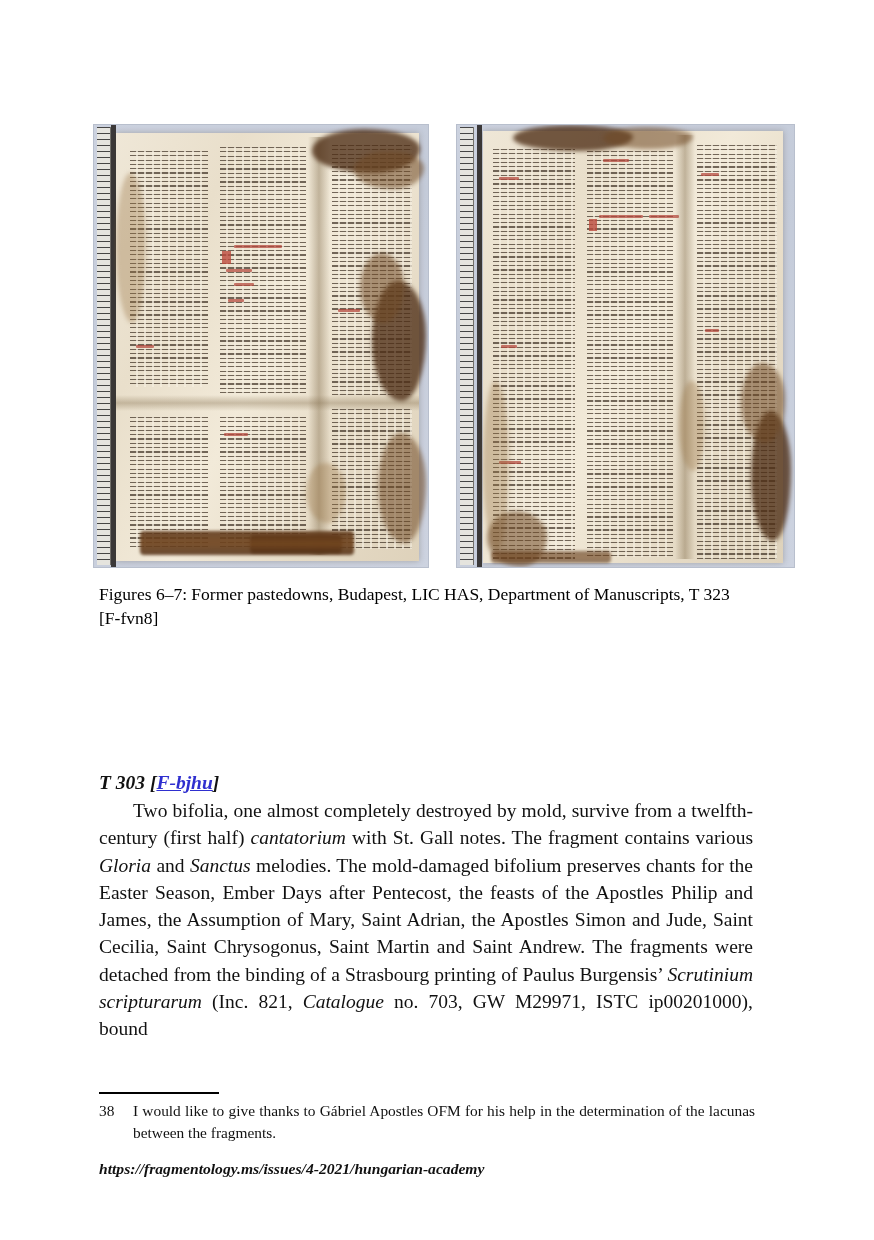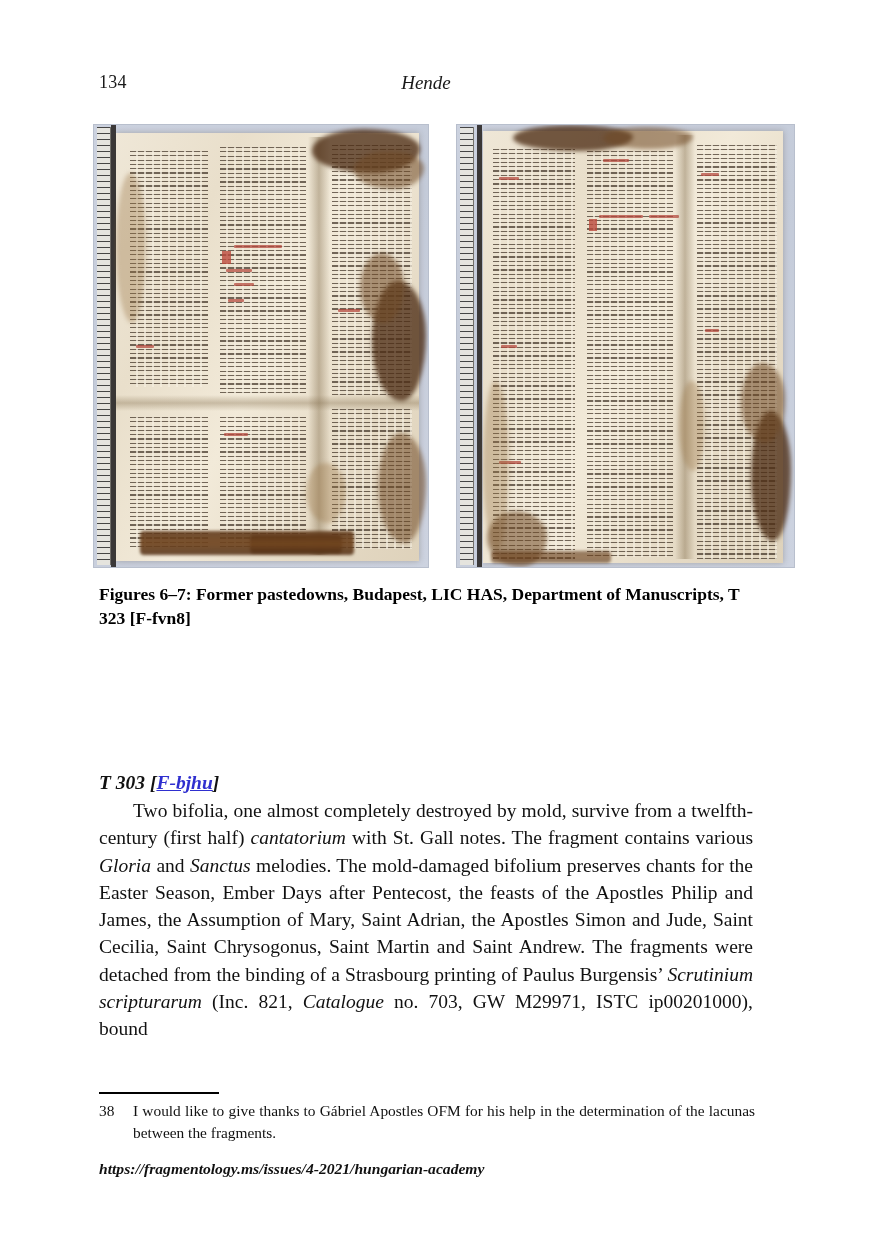--- a/index.html
+++ b/index.html
@@ -168,21 +168,21 @@
     filter: blur(1.4px);
     border-radius: 4px;
   }
 
   
   .caption {
     position: absolute;
     left: 99px;
     top: 583px;
     width: 656px;
-    font-weight: bold;
+    font-weight: normal;
     font-size: 17.5px;
     line-height: 23.5px;
     text-align: left;
     color: #000;
   }
 
   
   .body-col {
     position: absolute;
     left: 99px;
@@ -249,24 +249,20 @@
     font-size: 15.6px;
     color: #111;
     font-weight: bold;
   }
 </style>
 </head>
 <body>
 
 <div class="page">
 
-  <div class="running-head">
-    <span class="folio-number">134</span>
-    <span class="running-title">Hende</span>
-  </div>
 
   <div class="figure-block">
 
     <div class="fig-panel fig-left">
       <div class="fig-mount"></div>
       <div class="fig-ruler"></div>
       <div class="fig-dark-edge" style="left:17px;"></div>
 
       <div class="leaf">
 

